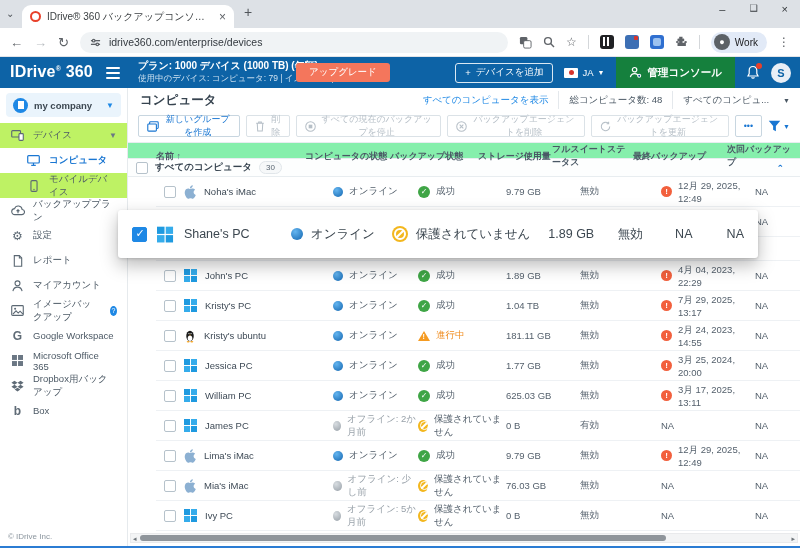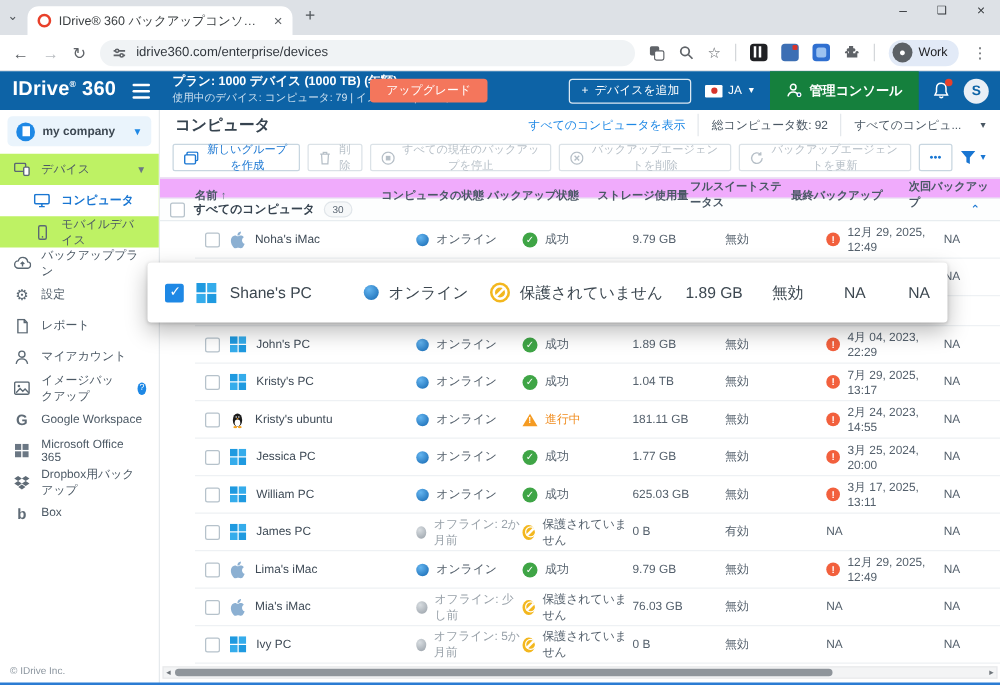--- a/index.html
+++ b/index.html
@@ -78,21 +78,21 @@
   .searchseg input { border:none; outline:none; font-size:9.5px; width:88px; color:#333; background:transparent; font-family:inherit; }
   .searchseg input::placeholder { color:#9aa4ad; }
 
   .toolbar { height:22px; margin:3px 10px 5px 10px; display:flex; gap:6px; align-items:center; }
   .tbtn { height:22px; border:1px solid #dbe2e7; border-radius:2px; background:#fff; font-size:9px; padding:0 8px; display:flex; align-items:center; gap:5px; font-family:inherit; }
   .tbtn.on { color:#1976d2; border-color:#c8d6e0; }
   .tbtn.off { color:#b6bfc7; }
   .filterbtn { margin-left:auto; border:none; background:none; display:flex; align-items:center; gap:2px; color:#1976d2; }
 
   .thead, .row { display:grid; grid-template-columns:28px 149px 85px 88px 74px 81px 94px auto; align-items:center; }
-  .thead { height:17px; font-size:9px; font-weight:bold; color:#4a5865; background:#f0abfc; border-top:1px solid #e8edf0; border-bottom:1px solid #e8edf0; }
+  .thead { height:17px; font-size:9px; font-weight:bold; color:#4a5865; background:#86efac; border-top:1px solid #e8edf0; border-bottom:1px solid #e8edf0; }
   .sortarrow { color:#5c6e7c; }
 
   .grouprow { height:18px; display:flex; align-items:center; gap:7px; padding-left:8px; font-size:9.5px; font-weight:bold; color:#36434f; border-bottom:1px solid #e8edf0; background:#fdfefe; }
   .countbadge { font-size:8px; font-weight:normal; color:#5a6672; border:1px solid #e1e6ea; background:#f6f8f9; border-radius:8px; padding:1px 6px; }
   .collapse { margin-left:auto; margin-right:16px; color:#1976d2; font-size:9px; font-weight:bold; }
 
   .row { height:30px; border-bottom:1px solid #eef1f4; font-size:9.5px; color:#55616d;margin-left:28px; }
   .row.spacer { height:24px; border-bottom:1px solid #eef1f4; }
   .cell-check { display:flex; justify-content:center; }
   .checkbox { width:12px; height:12px; border:1px solid #b6c2cb; border-radius:2px; background:#fff; }
@@ -358,21 +358,21 @@
       </div>
     </div>
   <div class="sidebar-footer">© IDrive Inc.</div>
 </div>
 
 <div class="main">
   <div class="content-header">
     <span class="page-title">コンピュータ</span>
     <div class="hright">
       <span class="hdrseg showall">すべてのコンピュータを表示</span>
-      <span class="hdrseg total">総コンピュータ数: 92</span>
+      <span class="hdrseg total">総コンピュータ数: 48</span>
       <span class="hdrseg selbox">
           <span>すべてのコンピュ...</span>
           <span style="font-size:7px;color:#4a5763;">▼</span>
         </span>
     </div>
   </div>
 
   <div class="toolbar" id="toolbar">
       <button class="tbtn on">
         <span>

